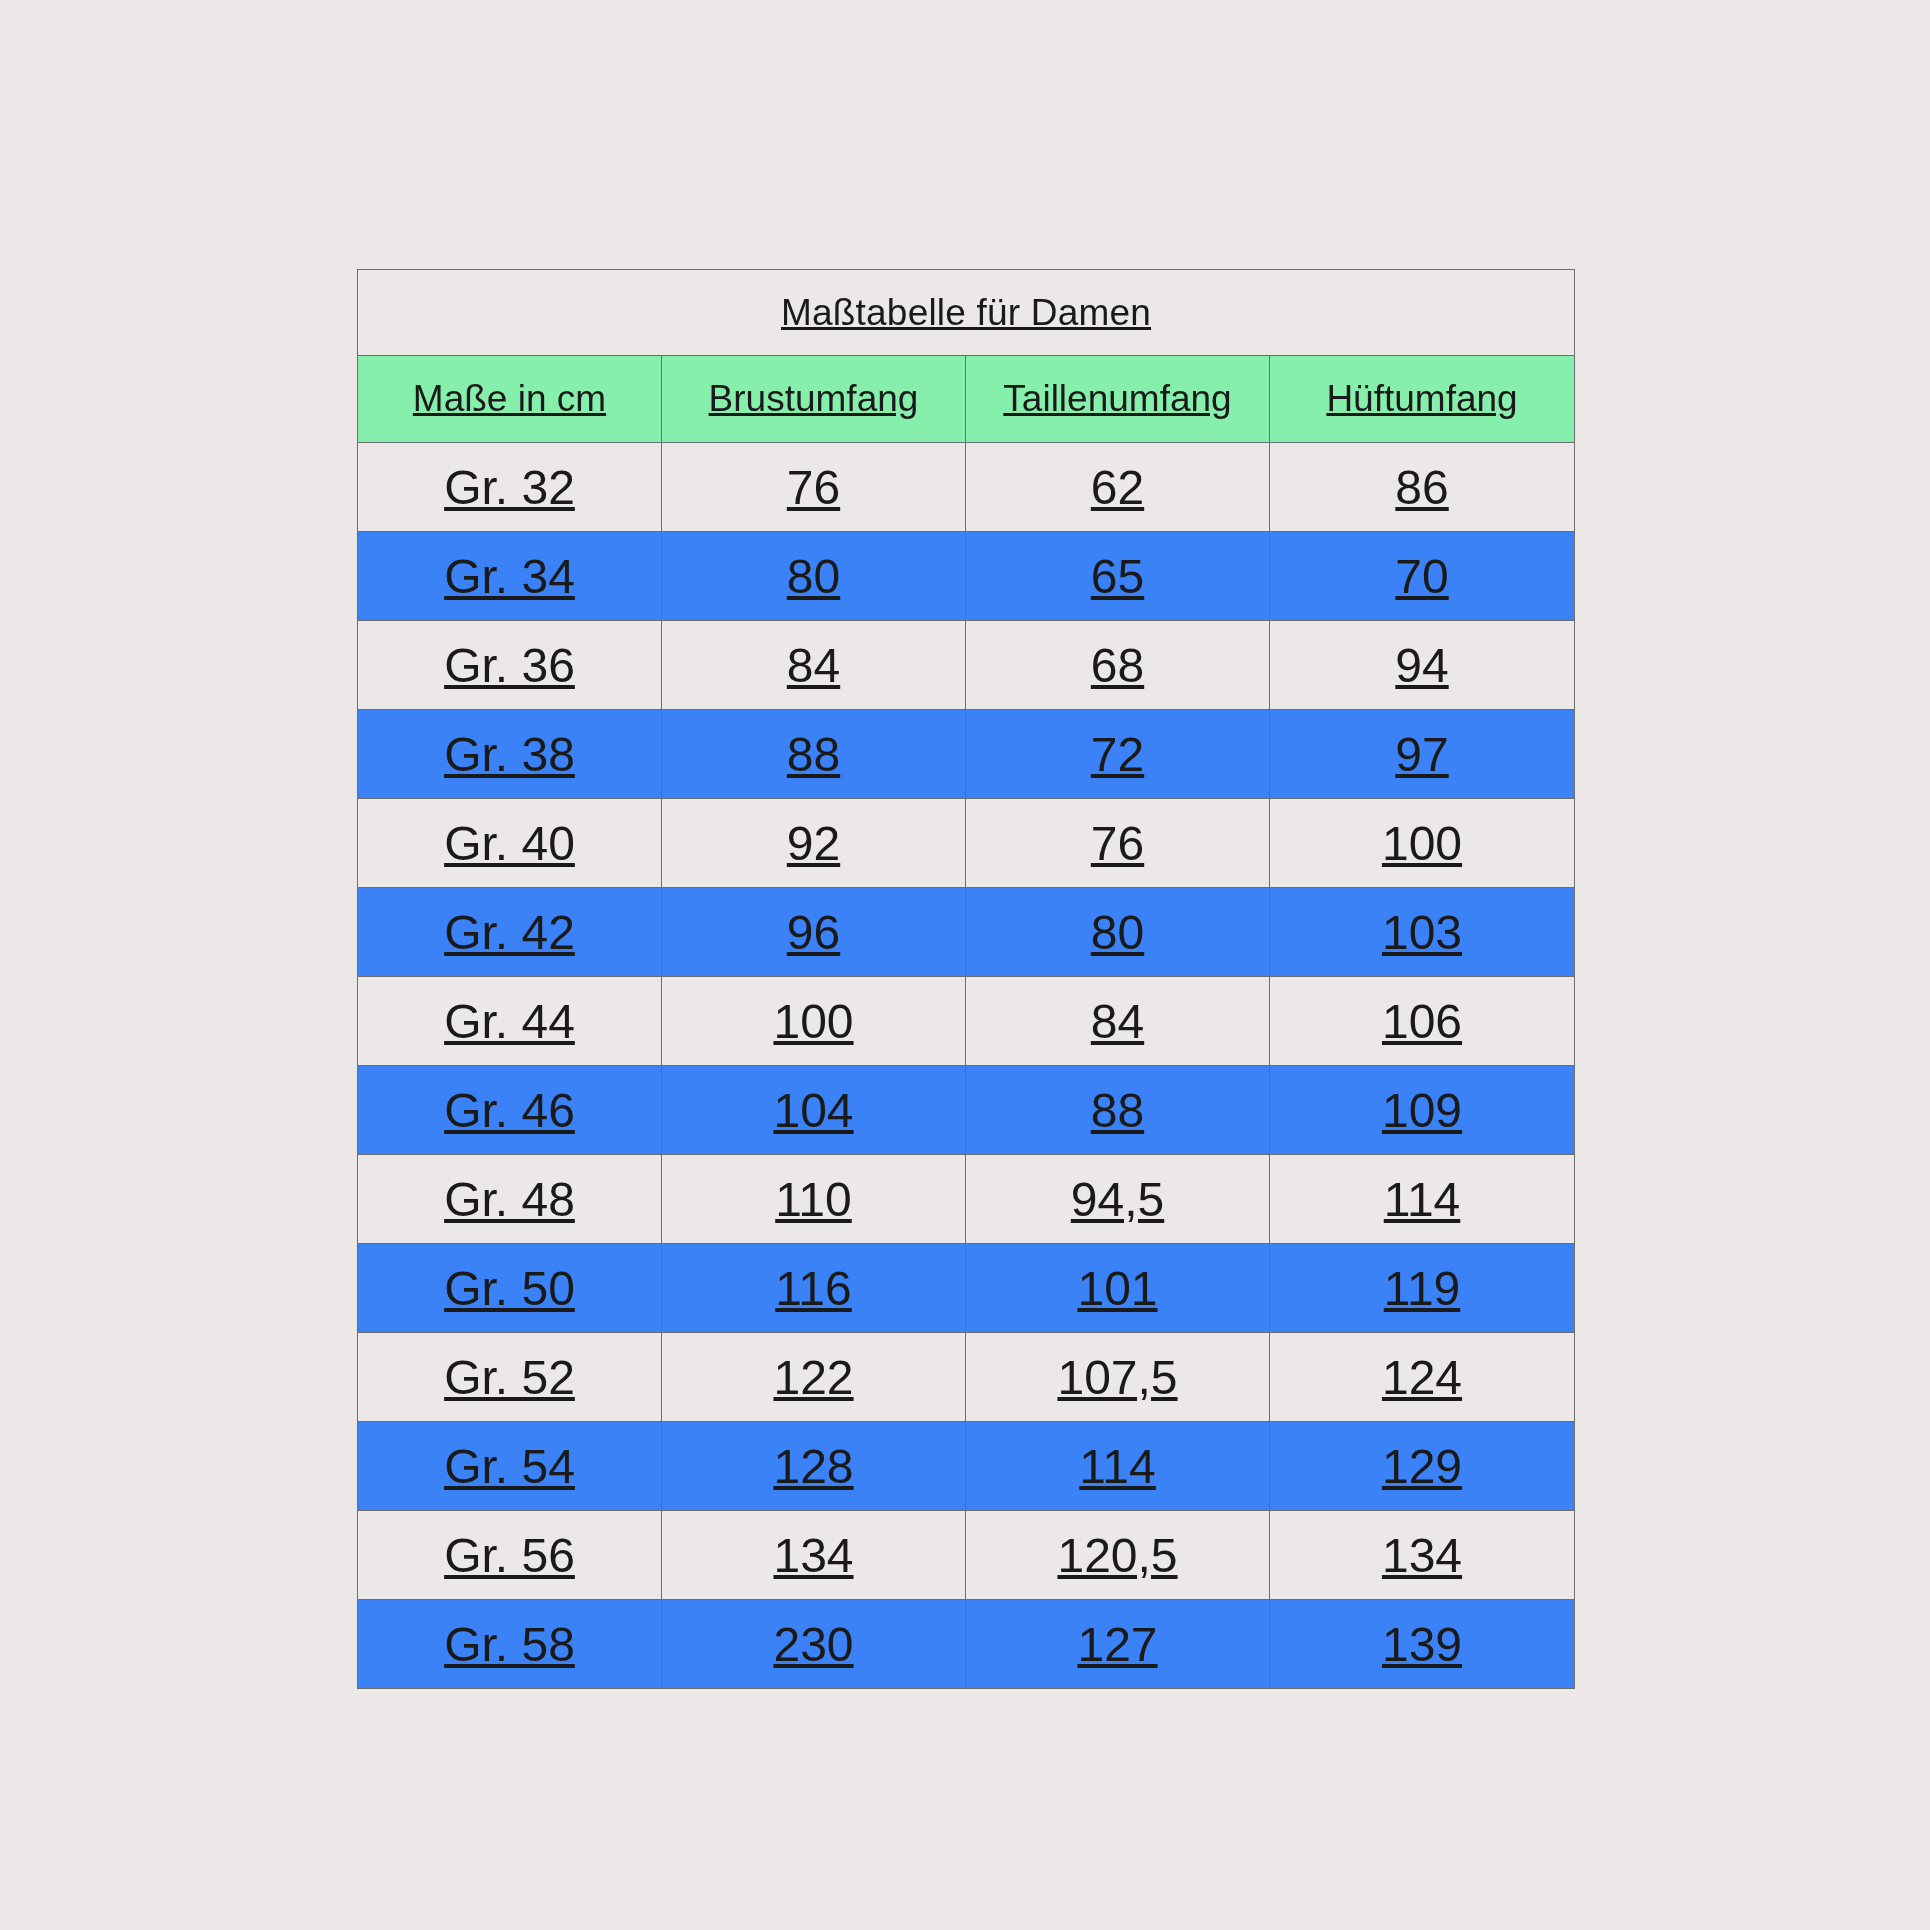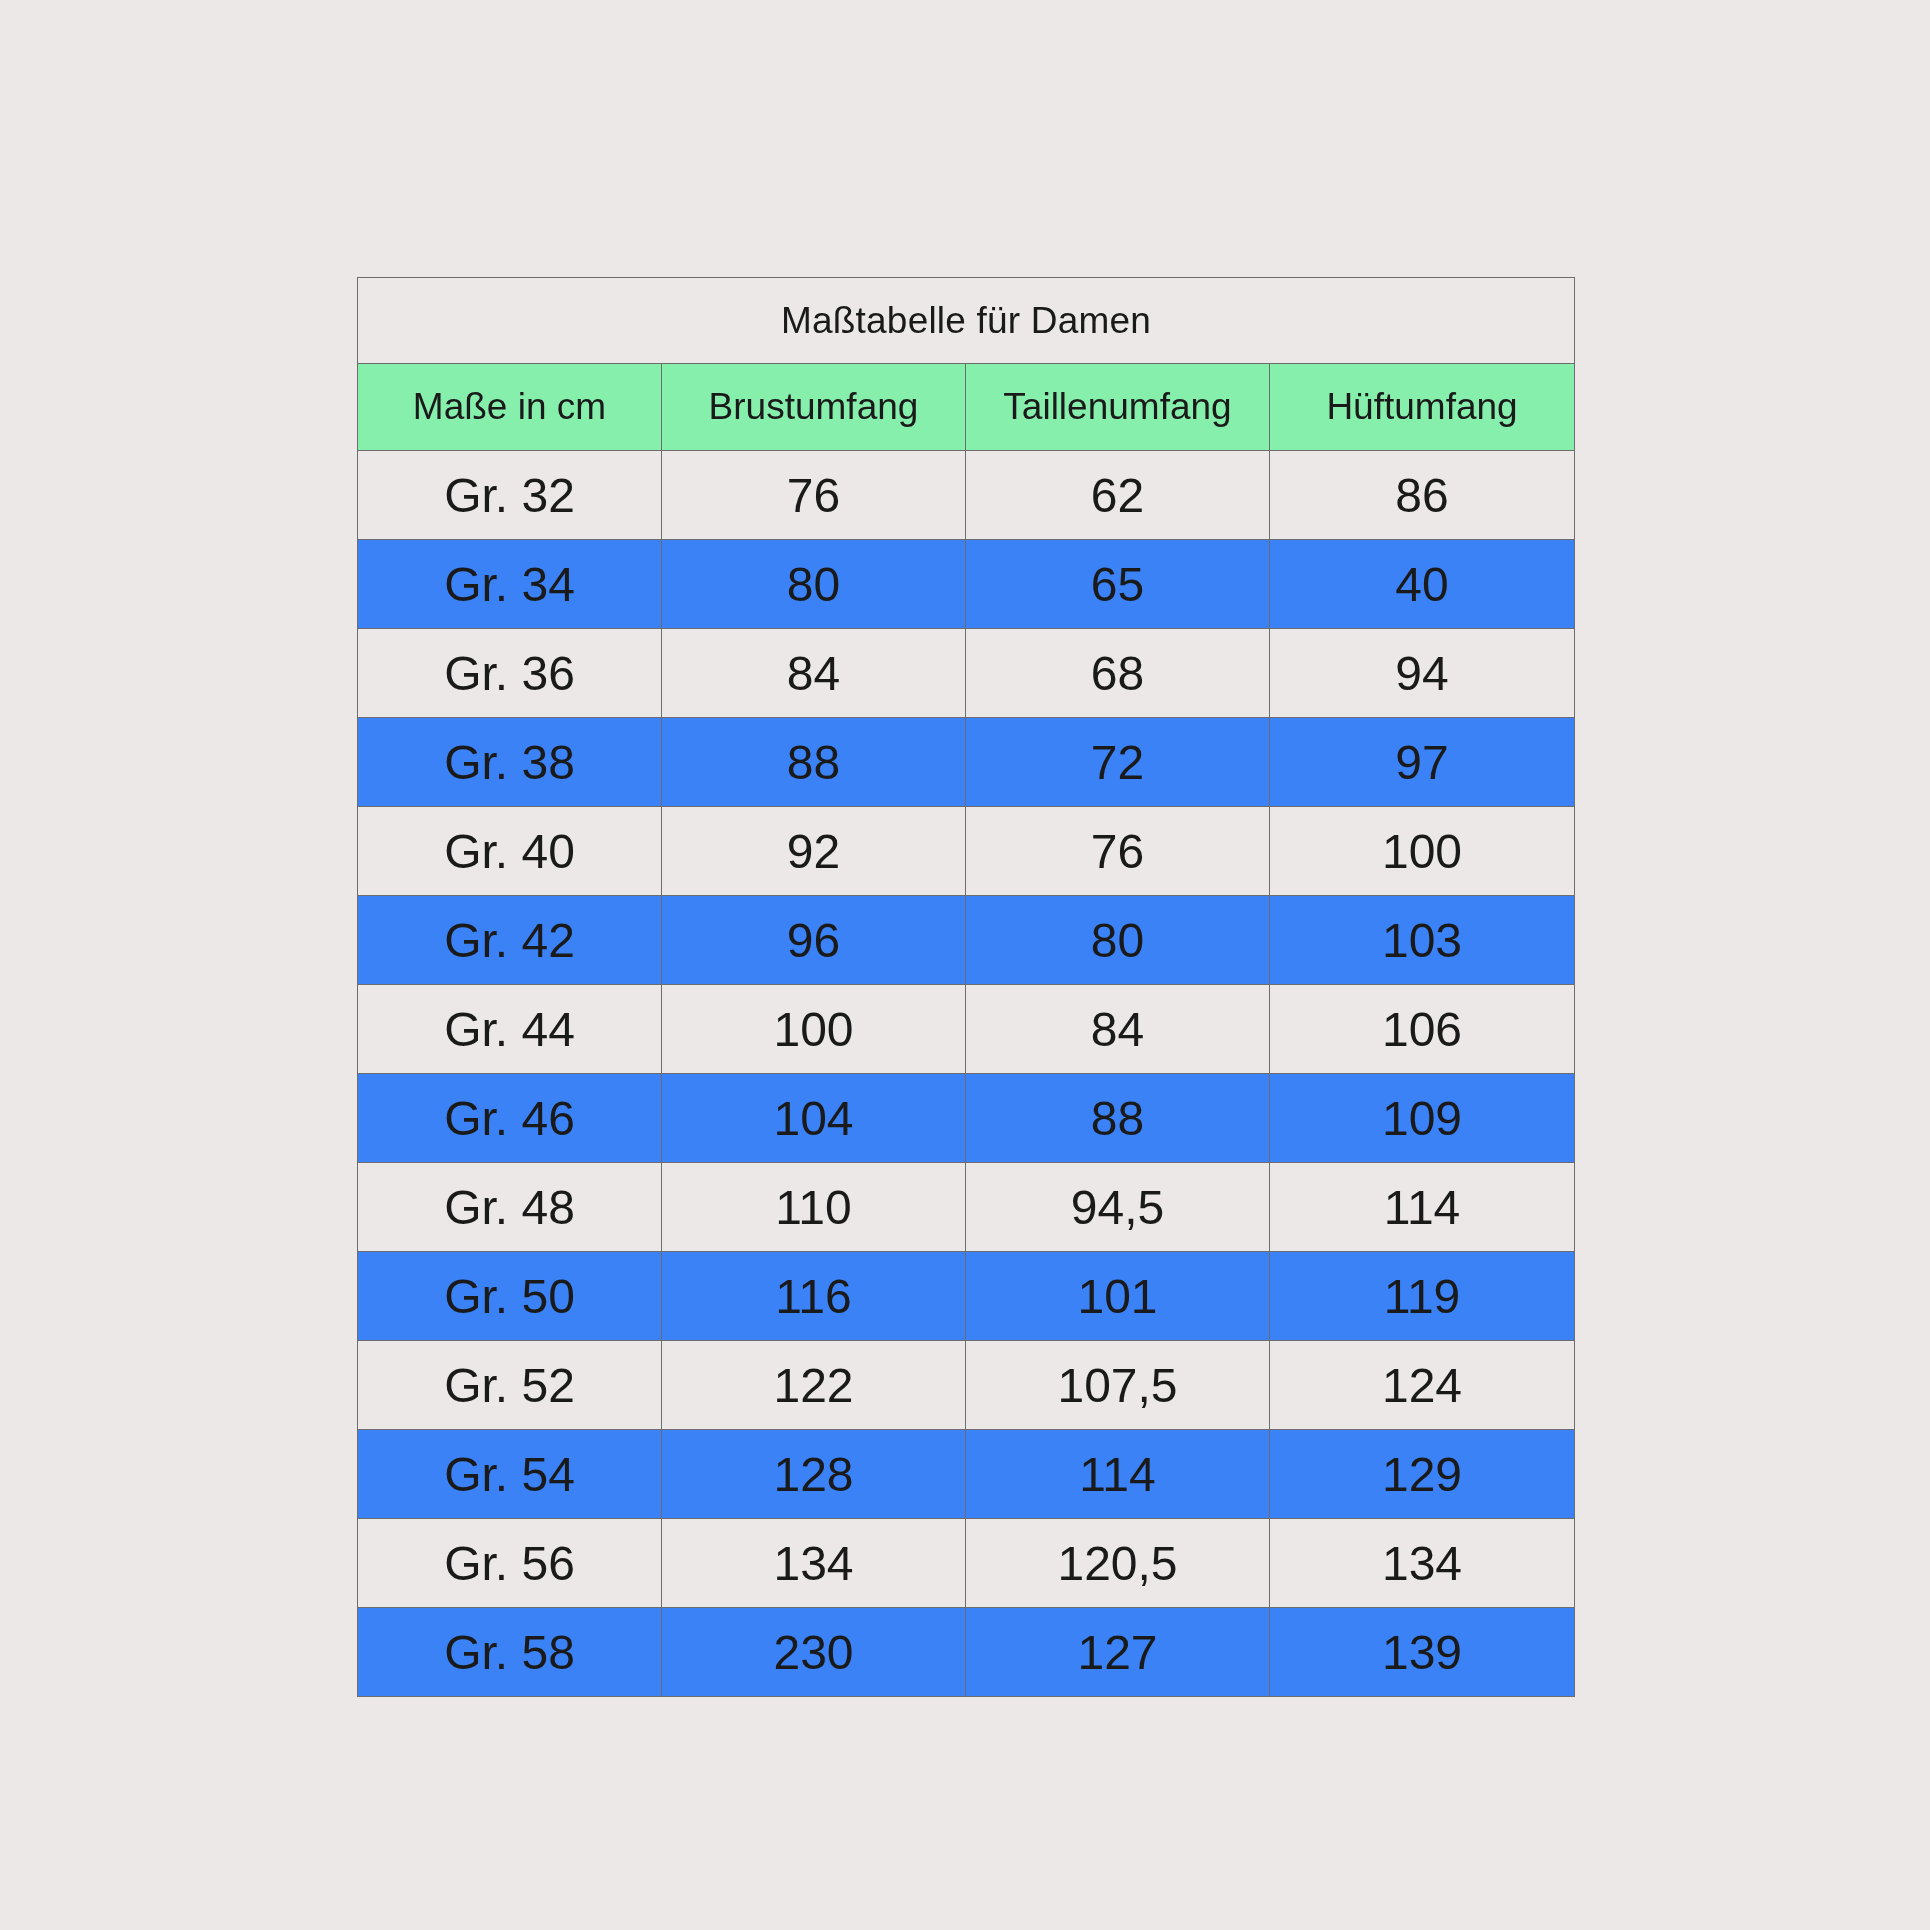--- a/index.html
+++ b/index.html
@@ -18,23 +18,24 @@
   #page {
     position: relative;
     width: 1930px;
     height: 1930px;
     background: #ECE8E7;
   }
 
   #size-table-wrap {
     position: absolute;
     left: 357px;
-    top: 277px;
+    top: 269px;
     width: 1217px;
     height: 1375px;
+    text-decoration: underline;
   }
 
   table.size-table {
     width: 1217px;
     height: 1375px;
     border-collapse: collapse;
     table-layout: fixed;
     background: #ECE8E7;
   }
 
@@ -103,21 +104,21 @@
           <tr class="data-row light">
             <td>Gr. 32</td>
             <td>76</td>
             <td>62</td>
             <td>86</td>
           </tr>
           <tr class="data-row dark">
             <td>Gr. 34</td>
             <td>80</td>
             <td>65</td>
-            <td>40</td>
+            <td>70</td>
           </tr>
           <tr class="data-row light">
             <td>Gr. 36</td>
             <td>84</td>
             <td>68</td>
             <td>94</td>
           </tr>
           <tr class="data-row dark">
             <td>Gr. 38</td>
             <td>88</td>

